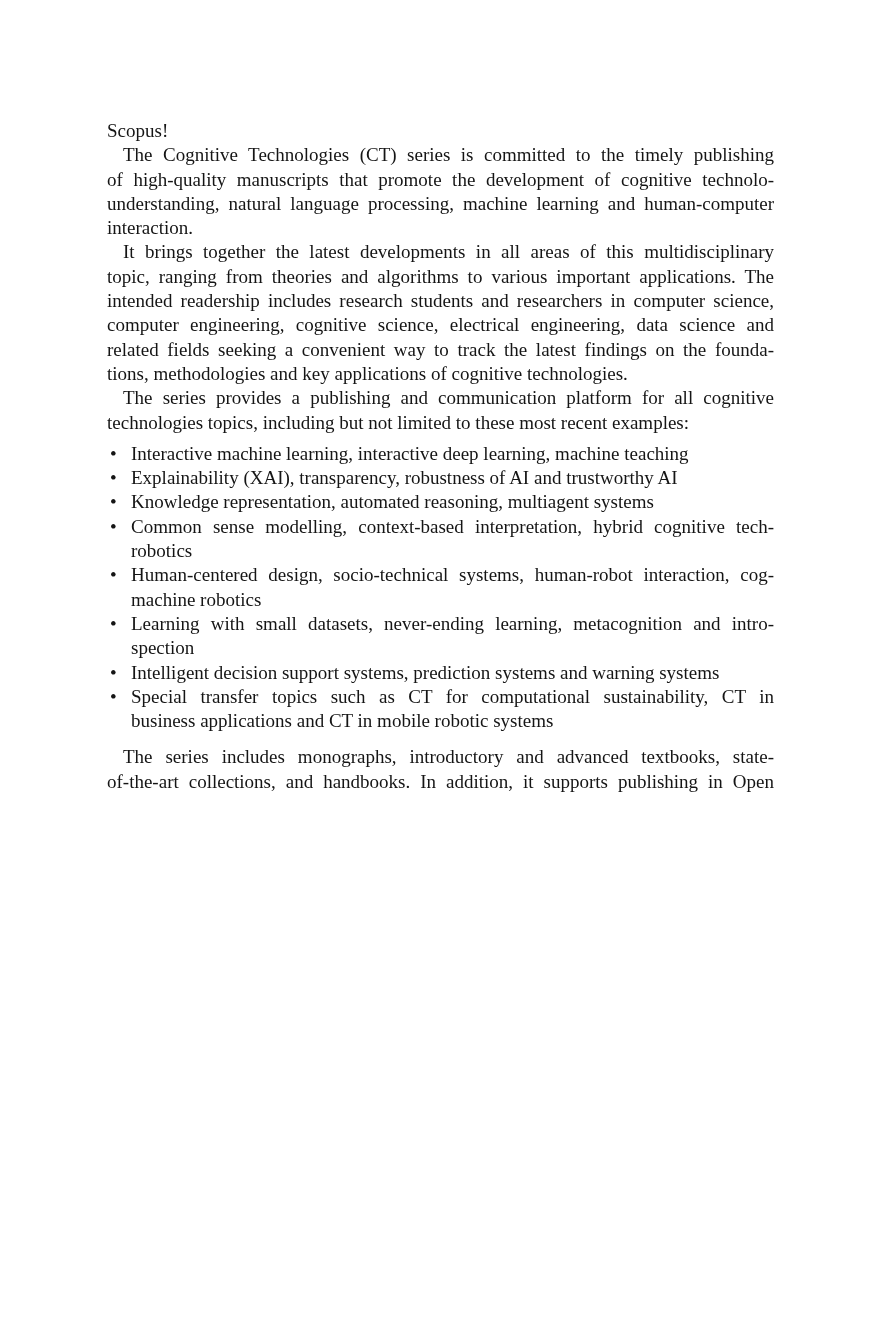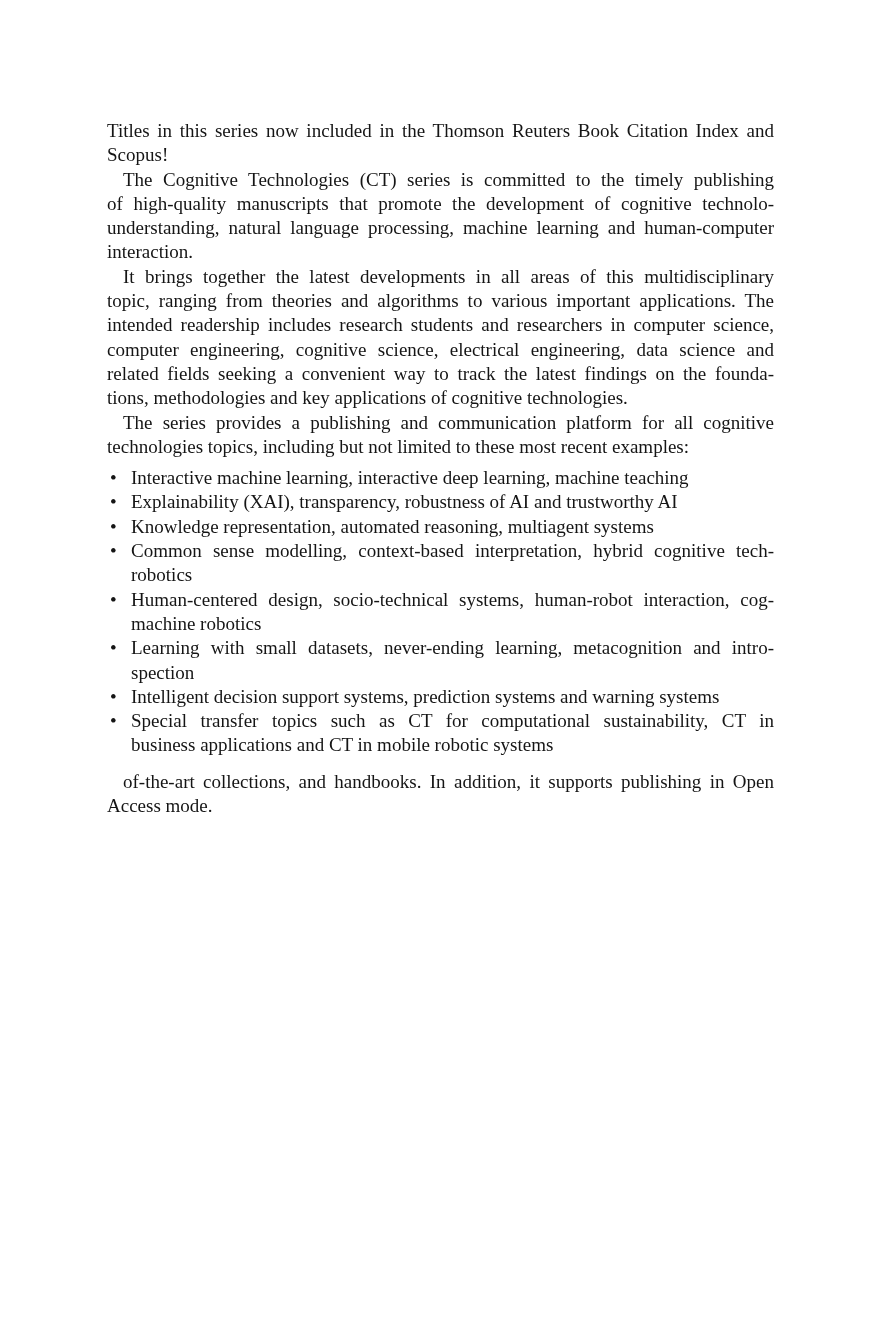--- a/index.html
+++ b/index.html
@@ -51,21 +51,20 @@
   .para.after-list {
     margin-top: 12px;
   }
 </style>
 </head>
 <body>
 
 <div class="page" style="background: rgb(255, 255, 255); color: rgb(21, 21, 21);">
   <div class="content">
       <div class="para">
-        <div class="line j">Titles in this series now included in the Thomson Reuters Book Citation Index and</div>
         <div class="line">Scopus!</div>
       </div>
       <div class="para indent">
         <div class="line j">The Cognitive Technologies (CT) series is committed to the timely publishing</div>
         <div class="line j">of high-quality manuscripts that promote the development of cognitive technolo-</div>
         <div class="line j">understanding, natural language processing, machine learning and human-computer</div>
         <div class="line">interaction.</div>
       </div>
       <div class="para indent">
         <div class="line j">It brings together the latest developments in all areas of this multidisciplinary</div>
@@ -127,17 +126,17 @@
         </div>
         <div class="bitem">
           <span class="bullet-marker">•</span>
           <div>
             <div class="line j">Special transfer topics such as CT for computational sustainability, CT in</div>
             <div class="line">business applications and CT in mobile robotic systems</div>
           </div>
         </div>
       </div>
       <div class="para indent after-list">
+        <div class="line j">The series includes monographs, introductory and advanced textbooks, state-</div>
         <div class="line j">of-the-art collections, and handbooks. In addition, it supports publishing in Open</div>
-        <div class="line">Access mode.</div>
       </div>
     </div>
 </div>
 
 </body></html>

